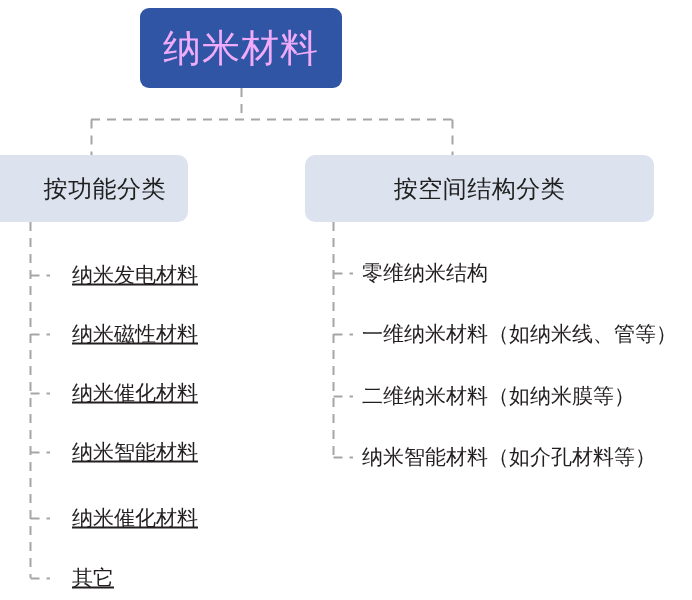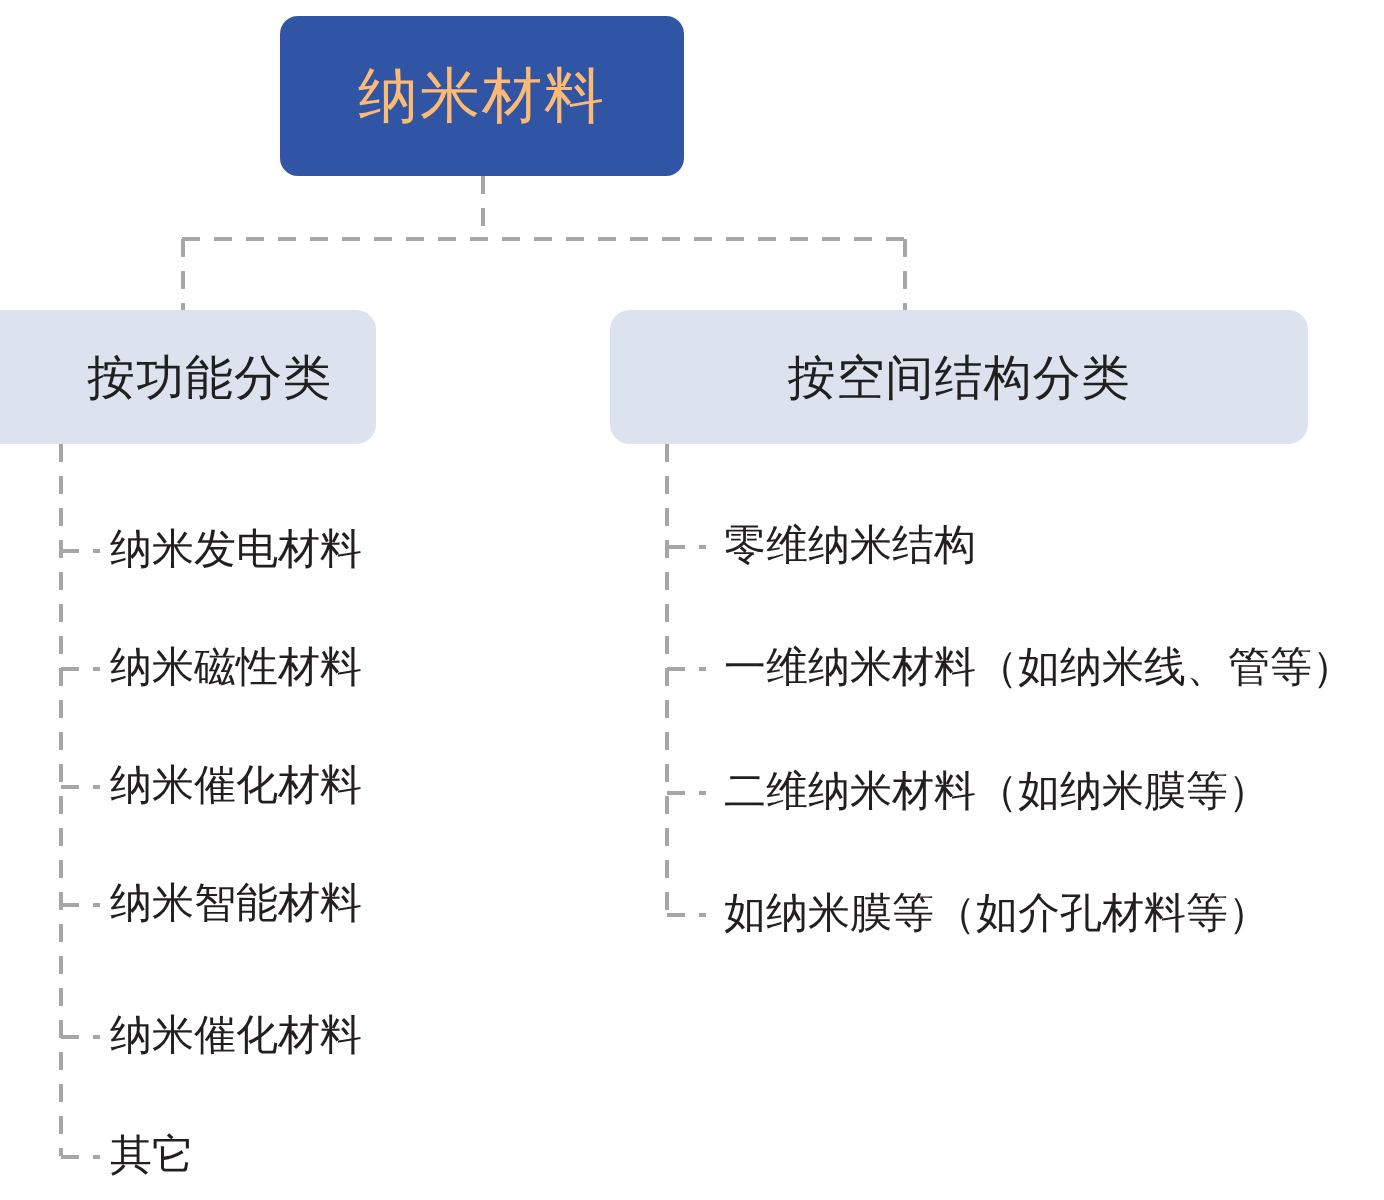--- a/index.html
+++ b/index.html
@@ -42,22 +42,22 @@
     justify-content: center;
     white-space: nowrap;
   }
   .node-root {
     left: 140px;
     top: 8px;
     width: 202px;
     height: 80px;
     background: #2F55A4;
     border-radius: 9px;
-    color: #fdba74;
-    font-size: 30px;
+    color: #f0abfc;
+    font-size: 38px;
     letter-spacing: 1px;
   }
   .node-branch {
     background: #DCE3EE;
     border-radius: 10px;
     color: #202020;
     font-size: 24px;
     height: 67px;
     top: 155px;
     letter-spacing: 0.5px;
@@ -75,21 +75,21 @@
 
   
   .leaf {
     position: absolute;
     white-space: nowrap;
     color: #231f20;
     font-size: 21px;
     line-height: 1;
     transform: translateY(-50%);
   }
-  .leaf-left  { left: 55px; }
+  .leaf-left  { left: 72px; text-decoration: underline; }
   .leaf-right { left: 362px; }
 </style>
 </head>
 <body>
 
 <div id="diagram">
 
   <svg class="connector-layer" width="692" height="600" viewBox="0 0 692 600" xmlns="http://www.w3.org/2000/svg">
     <g fill="none" stroke="#A6A6A6" stroke-width="2" stroke-dasharray="9 7">
 
@@ -153,16 +153,16 @@
   <div class="leaf leaf-right" style="top:273px;">
     <span>零维纳米结构</span>
   </div>
   <div class="leaf leaf-right" style="top:396px;">
     <span>二维纳米材料（如纳米膜等）</span>
   </div>
   <div class="leaf leaf-right" style="top:334px;">
     <span>一维纳米材料（如纳米线、管等）</span>
   </div>
   <div class="leaf leaf-right" style="top:457px;">
-    <span>如纳米膜等（如介孔材料等）</span>
+    <span>纳米智能材料（如介孔材料等）</span>
   </div>
 
 </div>
 
 </body></html>

